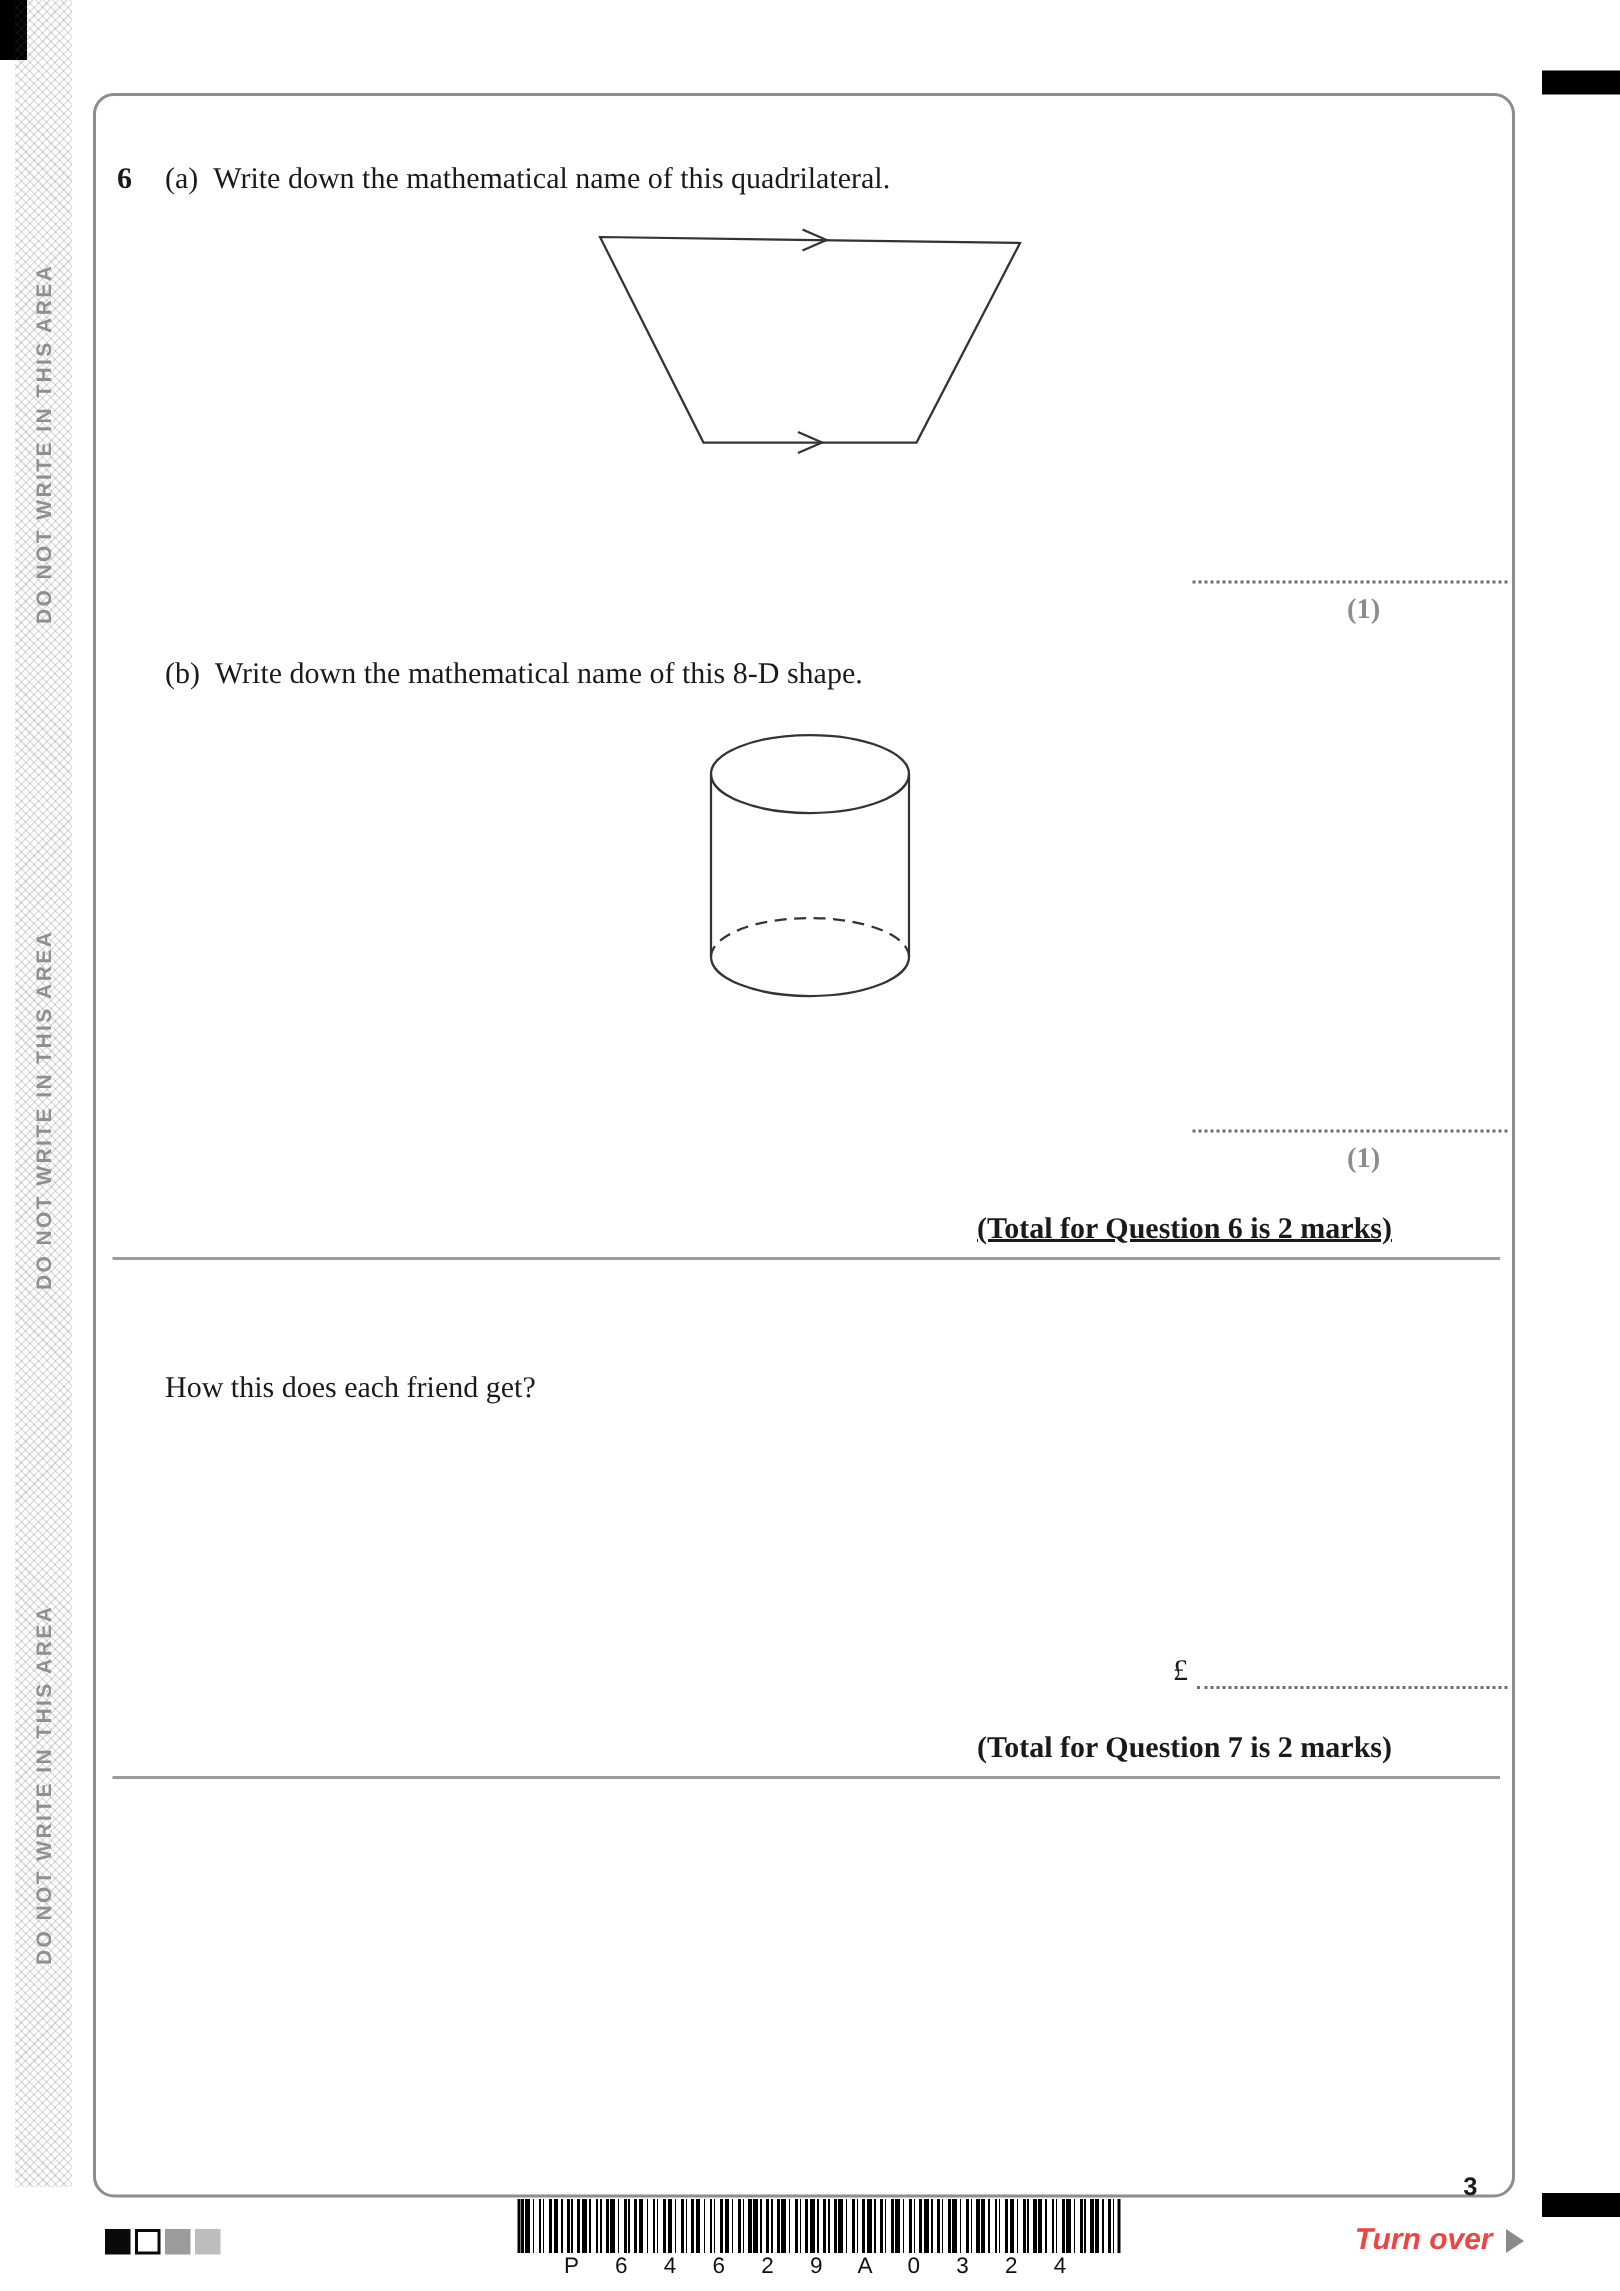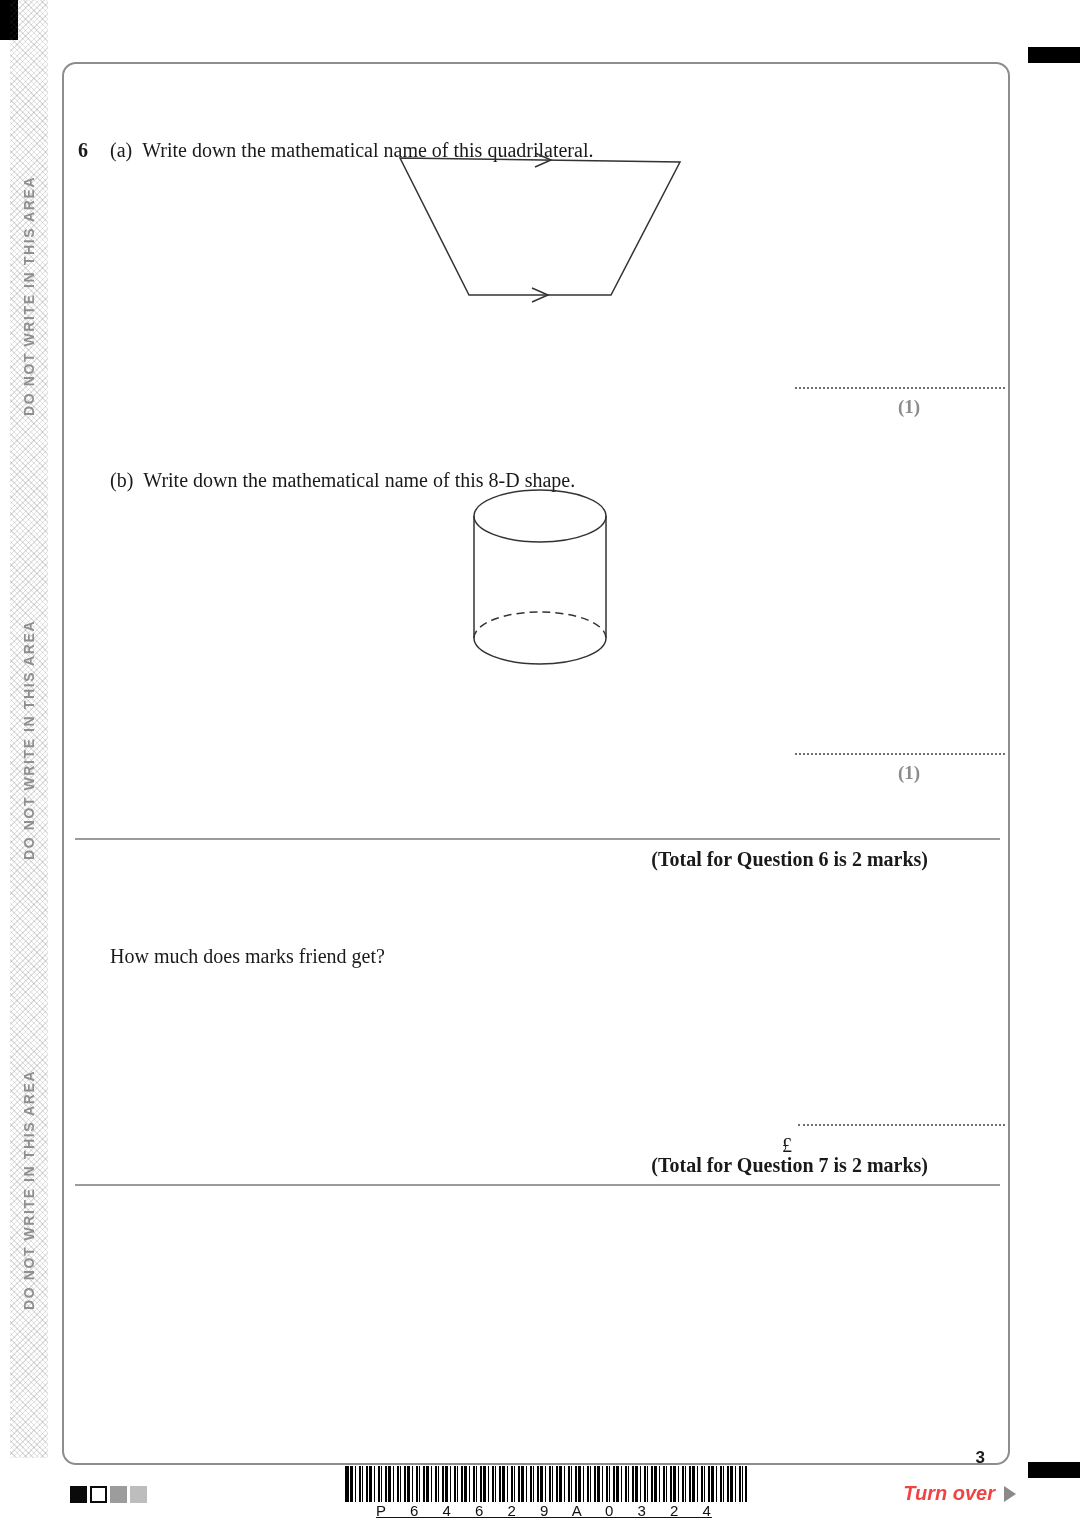--- a/index.html
+++ b/index.html
@@ -36,21 +36,21 @@
   .warning.w3 { top: 1060px; height: 260px; }
 
   
   .frame {
     position: absolute; left: 62px; top: 62px;
     width: 948px; height: 1403px;
     border: 2px solid #8d8d8d; border-radius: 14px;
     box-sizing: border-box;
   }
 
-  .row { position: absolute; font-size: 20px; white-space: nowrap; margin-top: 31px; }
+  .row { position: absolute; font-size: 20px; white-space: nowrap; }
   .qnum { font-weight: bold; }
   .plabel { margin-right: 10px; }
 
   .shape-svg { position: absolute; }
   .shape-svg path, .shape-svg line, .shape-svg ellipse, .shape-svg polyline {
     stroke: #333; stroke-width: 1.5; fill: none;
   }
 
   .dots { position: absolute; height: 0; border-top: 2px dotted #6f6f6f; }
   .marks { position: absolute; font-weight: bold; font-size: 19px; color: #8c8c8c; }
@@ -65,21 +65,21 @@
     background: repeating-linear-gradient(90deg,
       #000 0 2px, #fff 2px 3px, #000 3px 6px, #fff 6px 8px,
       #000 8px 9px, #fff 9px 12px, #000 12px 14px, #fff 14px 15px,
       #000 15px 16px, #fff 16px 19px);
     border-left: 2px solid #000; border-right: 2px solid #000;
   }
   .barcode-text {
     position: absolute; left: 345px; top: 1502px; width: 398px;
     text-align: center;
     font-family: "Liberation Sans", sans-serif;
-    font-size: 15px; letter-spacing: 1px; word-spacing: 18px; color: #111; text-decoration: underline;
+    font-size: 15px; letter-spacing: 1px; word-spacing: 18px; color: #111;
   }
   .page-number {
     position: absolute; right: 95px; top: 1448px;
     font-family: "Liberation Sans", sans-serif;
     font-weight: bold; font-size: 17px;
   }
   .turn-over {
     position: absolute; right: 64px; top: 1482px;
     display: flex; align-items: center; gap: 9px;
   }
@@ -132,25 +132,25 @@
     <ellipse cx="70" cy="30" rx="66" ry="26"></ellipse>
     <line x1="4" y1="30" x2="4" y2="152"></line>
     <line x1="136" y1="30" x2="136" y2="152"></line>
     <path d="M4,152 A66,26 0 0 0 136,152"></path>
     <path d="M4,152 A66,26 0 0 1 136,152" stroke-dasharray="8 5"></path>
   </svg>
 
   <div class="dots" style="left:795px; top:753px; width:210px;"></div>
   <div class="marks" style="left:898px; top:762px;">(1)</div>
 
-  <div class="total" style="right:152px; top:848px;">(Total for Question 6 is 2 marks)</div>
+  <div class="total" style="right:152px; top:808px;text-decoration:underline;">(Total for Question 6 is 2 marks)</div>
   <div class="rule" style="top:838px;"></div>
 
   <div class="row" style="left:110px; top:914px;">
-    <span>How much does marks friend get?</span>
+    <span>How this does each friend get?</span>
   </div>
 
   <div class="row" style="left:782px; top:1103px;">£</div>
   <div class="dots" style="left:798px; top:1124px; width:207px;"></div>
 
   <div class="total" style="right:152px; top:1154px;margin-left:40px;">(Total for Question 7 is 2 marks)</div>
   <div class="rule" style="top:1184px;"></div>
 
   <div class="sq" style="left:70px;  background:#0a0a0a;"></div>
   <div class="sq" style="left:90px;  background:#fff; border:2px solid #0a0a0a;"></div>

